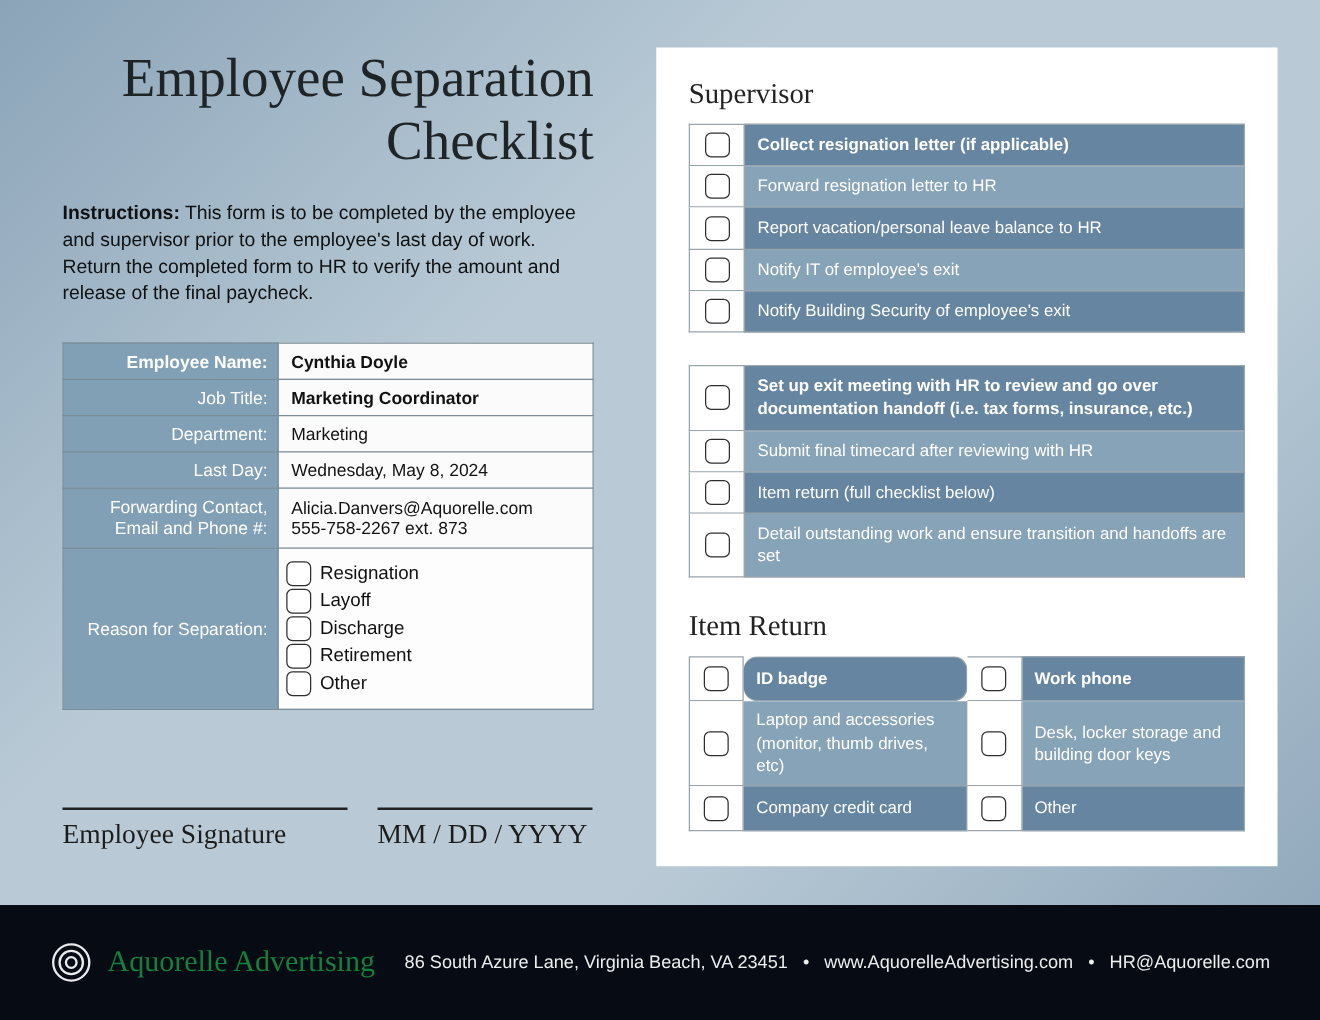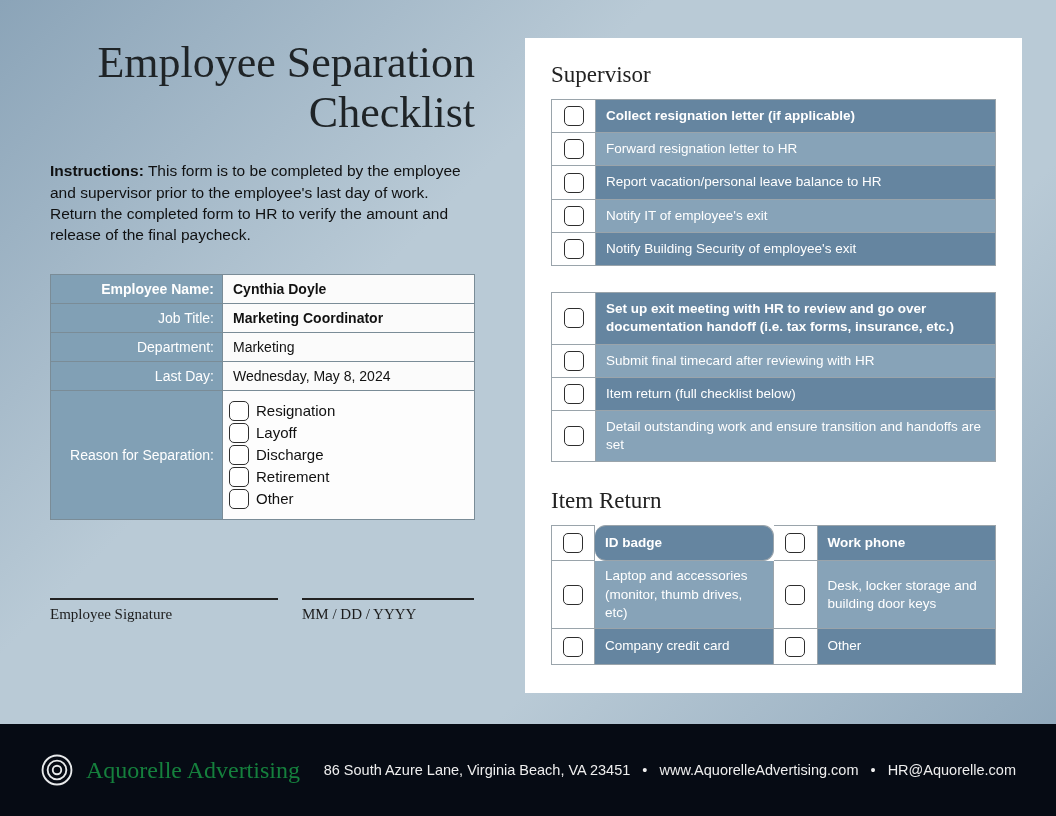--- a/index.html
+++ b/index.html
@@ -16,21 +16,21 @@
 .info-table .label { background: #81a0b5; color: #fff; text-align: right; padding: 6px 8px; width: 172px; vertical-align: middle; }
 .info-table .value { background: #fbfbfb; color: #121212; padding: 6px 10px; font-weight: 600; text-align: left; }
 .info-table .labeln { background: #81a0b5; color: #fff; text-align: right; padding: 6px 8px; vertical-align: middle; line-height: 1.25; }
 .reason-cell { background: #fdfdfd; padding: 8px 6px; }
 .reason-opt { display: flex; align-items: center; gap: 7px; margin: 2px 0; font-size: 15px; color: #111; }
 .cb { width: 20px; height: 20px; border: 1.5px solid #2e2e2e; border-radius: 5px; background: #fff; display: inline-block; flex-shrink: 0; }
 .sigs { display: flex; gap: 24px; margin-top: 78px; }
 .sig { }
 .sig-line { border-top: 2px solid #222; width: 228px; height: 2px; margin-bottom: 6px; }
 .sig-line.date { width: 172px; }
-.sig-label { font-family: Georgia, serif; font-size: 15px; color: #1c1c1c; }
+.sig-label { font-family: Georgia, serif; font-size: 22px; color: #1c1c1c; }
 h2 { font-family: Georgia, "Times New Roman", serif; font-size: 23px; font-weight: 400; color: #222; margin-bottom: 11px; }
 .chk-table { width: 100%; border-collapse: separate; border-spacing: 0; margin-bottom: 26px; }
 .chk-row { display: flex; }
 .chk-row .boxcell { flex: 0 0 44px; display: flex; align-items: center; justify-content: center; border: 1px solid #9aa4ab; border-right: none; background: #fff; min-height: 32px; }
 .chk-row .textcell { flex: 1; display: flex; align-items: center; padding: 7px 10px; font-size: 13.5px; color: #fff; border: 1px solid #9aa4ab; line-height: 1.35; }
 .chk-row + .chk-row .boxcell, .chk-row + .chk-row .textcell { border-top: none; }
 .ir-grid { display: flex; flex-wrap: wrap; }
 .ir-cell { display: flex; width: 50%; }
 .ir-cell .boxcell { flex: 0 0 44px; display: flex; align-items: center; justify-content: center; border: 1px solid #9aa4ab; background: #fff; min-height: 36px; }
 .ir-cell .textcell { flex: 1; display: flex; align-items: center; padding: 6px 10px; font-size: 13.5px; color: #fff; border: 1px solid #9aa4ab; border-left: none; line-height: 1.35; }
@@ -67,20 +67,24 @@
             </tr>
             <tr>
               <td class="label">Department:</td>
               <td class="value" style="font-weight: 400;">Marketing</td>
             </tr>
             <tr>
               <td class="label">Last Day:</td>
               <td class="value" style="font-weight: 400;">Wednesday, May 8, 2024</td>
             </tr>
             <tr>
+              <td class="labeln">Forwarding Contact,<br>Email and Phone #:</td>
+              <td class="value" style="font-weight: 400;">Alicia.Danvers@Aquorelle.com<br>555-758-2267 ext. 873</td>
+            </tr>
+            <tr>
               <td class="label">Reason for Separation:</td>
               <td class="reason-cell">
                 <div class="reason-opt">
                   <span class="cb"></span>
                   <span>Resignation</span>
                 </div>
                 <div class="reason-opt">
                   <span class="cb"></span>
                   <span>Layoff</span>
                 </div>

